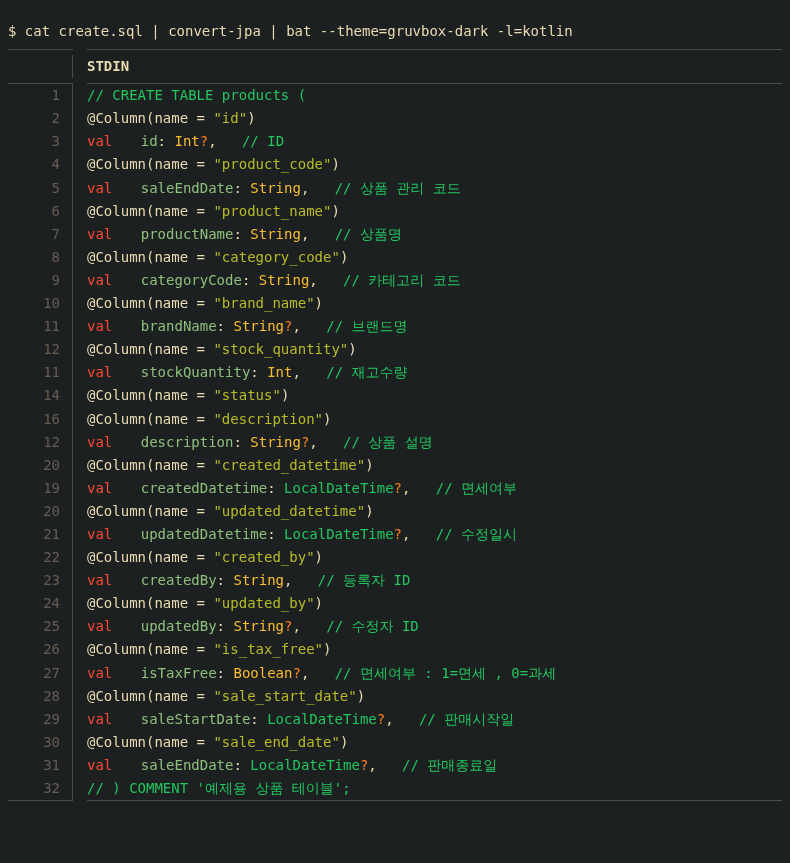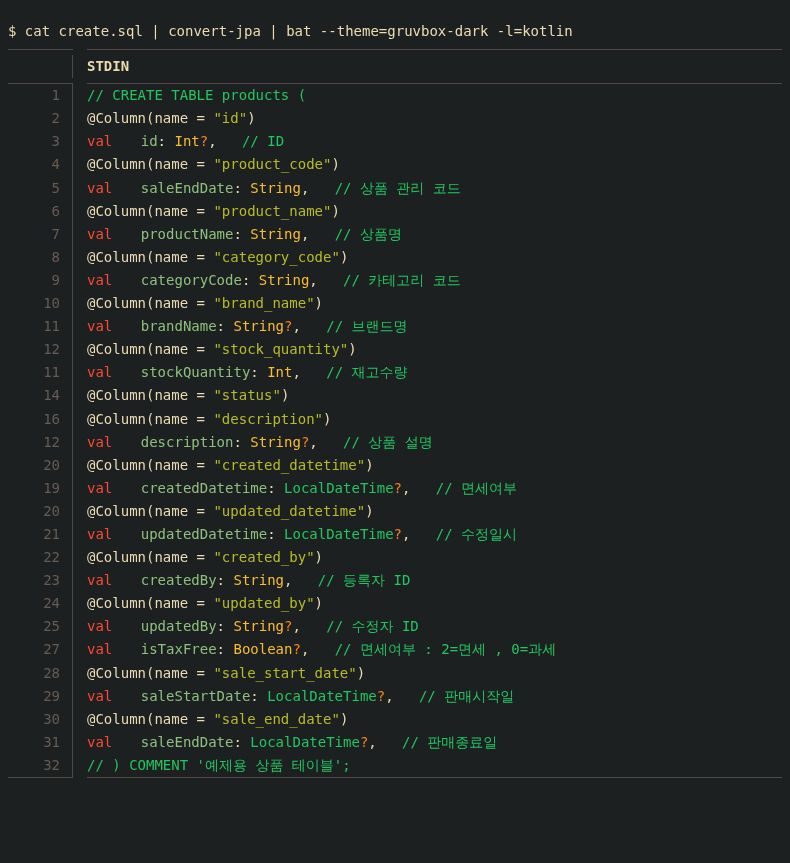--- a/index.html
+++ b/index.html
@@ -176,22 +176,26 @@
     </div>
     <div class="row">
       <div class="gutter">24</div>
       <div class="line-body"><span><span class="tk-anno">@Column(name = </span><span class="tk-string">"updated_by"</span><span class="tk-anno">)</span></span></div>
     </div>
     <div class="row">
       <div class="gutter">25</div>
       <div class="line-body"><span class="tk-kw">val</span> <span class="tk-ident">updatedBy</span><span class="tk-punc">: </span><span class="tk-type">String</span><span class="tk-q">?</span><span class="tk-punc">,</span>   <span class="tk-comment">// 수정자 ID</span></div>
     </div>
     <div class="row">
+      <div class="gutter">26</div>
+      <div class="line-body"><span><span class="tk-anno">@Column(name = </span><span class="tk-string">"is_tax_free"</span><span class="tk-anno">)</span></span></div>
+    </div>
+    <div class="row">
       <div class="gutter">27</div>
-      <div class="line-body"><span class="tk-kw">val</span> <span class="tk-ident">isTaxFree</span><span class="tk-punc">: </span><span class="tk-type">Boolean</span><span class="tk-q">?</span><span class="tk-punc">,</span>   <span class="tk-comment">// 면세여부 : 2=면세 , 0=과세</span></div>
+      <div class="line-body"><span class="tk-kw">val</span> <span class="tk-ident">isTaxFree</span><span class="tk-punc">: </span><span class="tk-type">Boolean</span><span class="tk-q">?</span><span class="tk-punc">,</span>   <span class="tk-comment">// 면세여부 : 1=면세 , 0=과세</span></div>
     </div>
     <div class="row">
       <div class="gutter">28</div>
       <div class="line-body"><span><span class="tk-anno">@Column(name = </span><span class="tk-string">"sale_start_date"</span><span class="tk-anno">)</span></span></div>
     </div>
     <div class="row">
       <div class="gutter">29</div>
       <div class="line-body"><span class="tk-kw">val</span> <span class="tk-ident">saleStartDate</span><span class="tk-punc">: </span><span class="tk-type2">LocalDateTime</span><span class="tk-q">?</span><span class="tk-punc">,</span>   <span class="tk-comment">// 판매시작일</span></div>
     </div>
     <div class="row">

